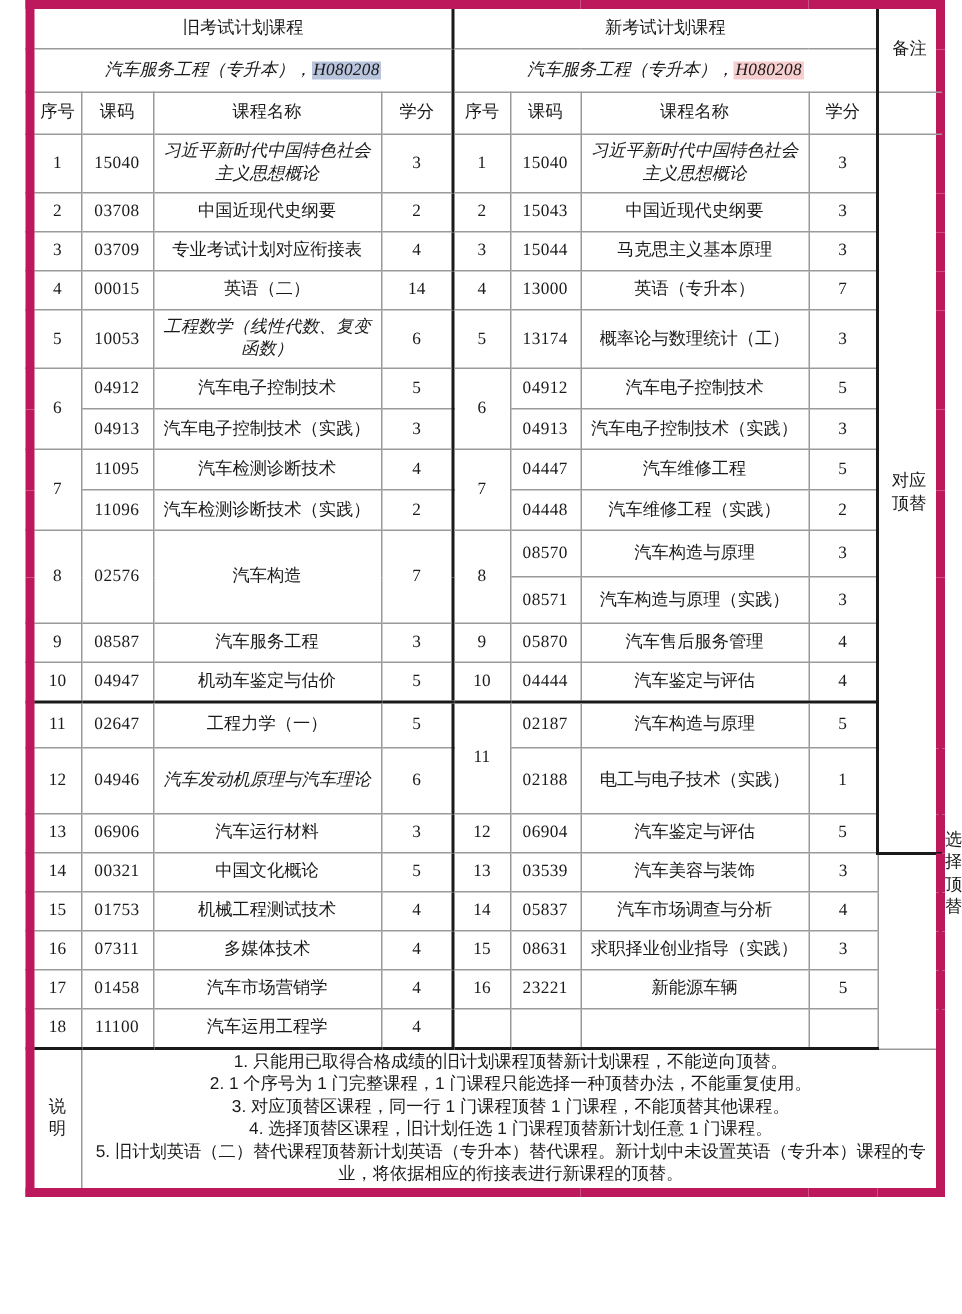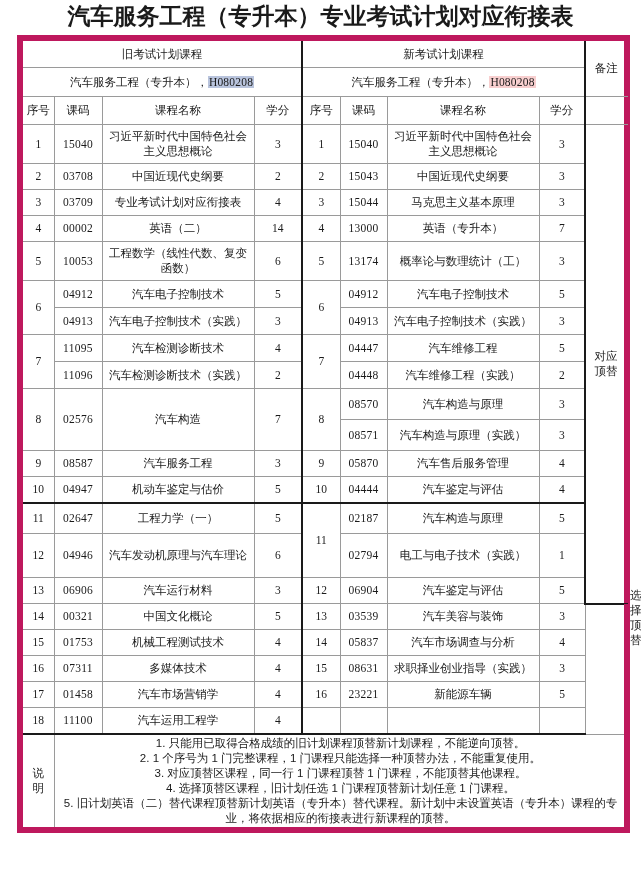--- a/index.html
+++ b/index.html
@@ -48,20 +48,21 @@
     font-family: "Liberation Serif", "DejaVu Serif", serif;
   }
   
   td.hdr-group {
     font-size: 12.5px;
     height: 24px;
   }
   td.hdr-major {
     font-size: 12.5px;
     height: 26px;
+    font-style: italic;
   }
   td.hdr-col {
     font-size: 12.5px;
     height: 25px;
   }
   td.remark-head {
     font-size: 12.5px;
   }
   
   .v-thick-left { border-left: 2px solid #1a1a1a !important; }
@@ -107,28 +108,27 @@
     padding: 5px 6px 5px 8px;
     font-family: "Liberation Sans", "DejaVu Sans", sans-serif;
     font-size: 11.5px;
     line-height: 20.5px;
     vertical-align: top;
   }
   td.notes-body p {
     margin: 0 0 0 0;
     font-family: "Liberation Sans", "DejaVu Sans", sans-serif;
   }
-  .tall2 { line-height: 16px; }
+  .tall2 { line-height: 16px; font-style: italic; }
 </style>
 </head>
 <body>
 
 <div id="page">
 
-  <div id="doc-title">汽车服务工程（专升本）专业考试计划对应衔接表</div>
 
   <table class="sheet">
     <colgroup>
       <col style="width:34px">
       <col style="width:48px">
       <col style="width:152px">
       <col style="width:48px">
       <col style="width:38px">
       <col style="width:47px">
       <col style="width:152px">
@@ -196,21 +196,21 @@
         <td class="name">专业考试计划对应衔接表</td>
         <td class="credit">4</td>
         <td class="num v-thick-left">3</td>
         <td class="code">15044</td>
         <td class="name">马克思主义基本原理</td>
         <td class="credit">3</td>
       </tr>
 
       <tr>
         <td class="num" style="height:23px">4</td>
-        <td class="code">00002</td>
+        <td class="code">00015</td>
         <td class="name">英语（二）</td>
         <td class="credit">14</td>
         <td class="num v-thick-left">4</td>
         <td class="code">13000</td>
         <td class="name">英语（专升本）</td>
         <td class="credit">7</td>
       </tr>
 
       <tr>
         <td class="num" style="height:36px">5</td>
@@ -315,21 +315,21 @@
           <span>选择</span>
           <span>顶替</span>
         </td>
       </tr>
 
       <tr>
         <td class="num" style="height:41px">12</td>
         <td class="code">04946</td>
         <td class="name tall2">汽车发动机原理与汽车理论</td>
         <td class="credit">6</td>
-        <td class="code">02794</td>
+        <td class="code">02188</td>
         <td class="name">电工与电子技术（实践）</td>
         <td class="credit">1</td>
       </tr>
 
       <tr>
         <td class="num" style="height:23px">13</td>
         <td class="code">06906</td>
         <td class="name">汽车运行材料</td>
         <td class="credit">3</td>
         <td class="num v-thick-left">12</td>

